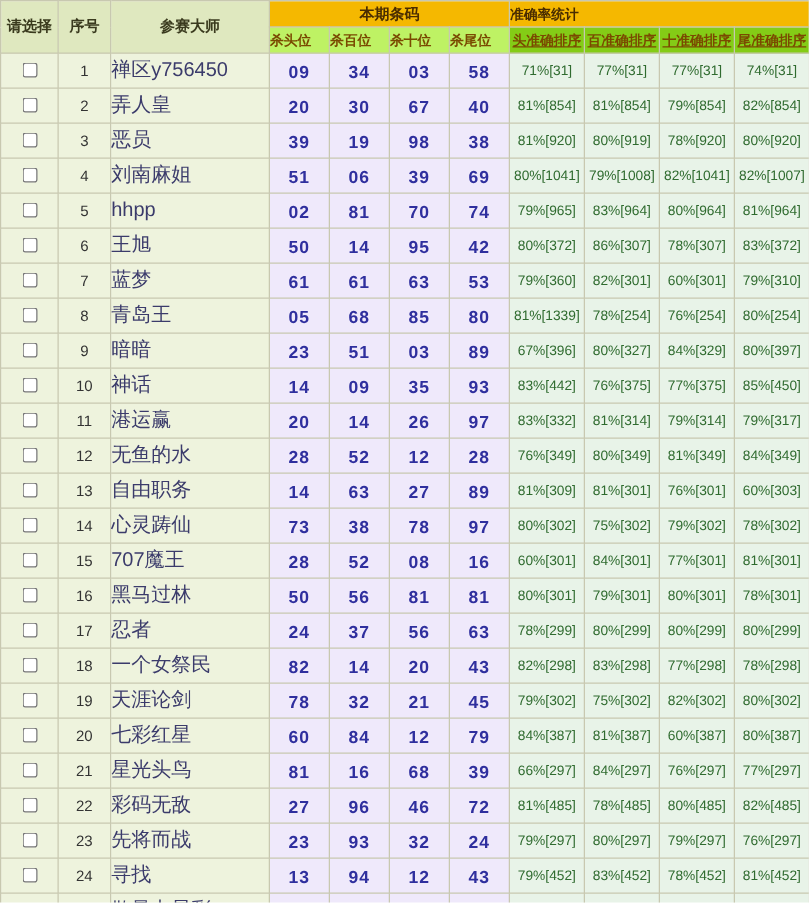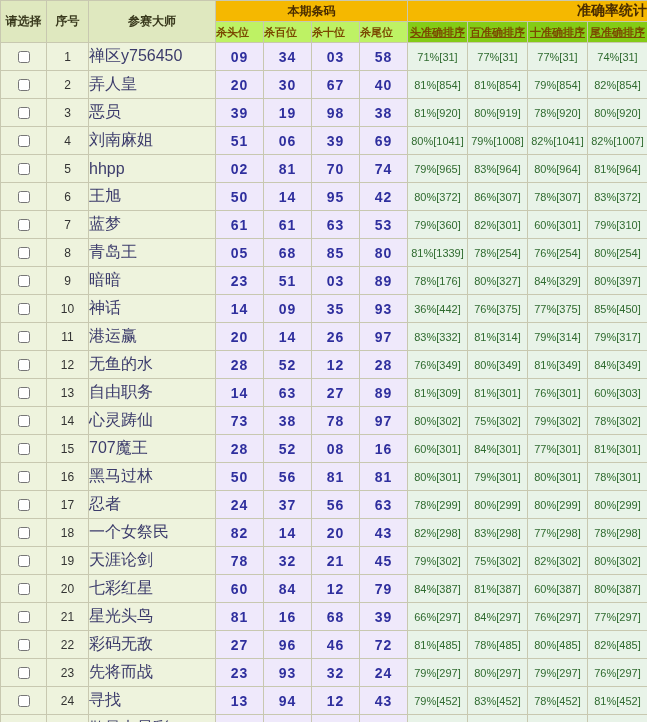--- a/index.html
+++ b/index.html
@@ -5,21 +5,21 @@
   html,body{margin:0;padding:0;background:#ffffff;}
   body{font-family:"Liberation Sans","DejaVu Sans",sans-serif;}
   #wrap{width:647px;height:722px;overflow:hidden;}
   table.main{border-collapse:collapse;width:647px;table-layout:fixed;}
   table.main td, table.main th{border:1px solid #c8c8b0;padding:0;}
   
   .hdr-sel{background:#dfe8bf;color:#3a3a1e;font-size:12px;text-align:center;font-weight:bold;margin-top:12px;}
   .hdr-seq{background:#dfe8bf;color:#3a3a1e;font-size:12px;text-align:center;font-weight:bold;margin-top:37px;}
   .hdr-master{background:#dfe8bf;color:#3a3a1e;font-size:12px;text-align:center;font-weight:bold;}
   .hdr-code-top{background:#f5b800;color:#4a2d00;font-size:12px;text-align:center;font-weight:bold;height:20px;}
-  .hdr-stat-top{background:#f5b800;color:#4a2d00;font-size:14px;text-align:right;font-weight:bold;height:20px;}
+  .hdr-stat-top{background:#f5b800;color:#4a2d00;font-size:11px;text-align:left;font-weight:bold;height:20px;}
   .hdr-code-sub{background:#bef264;color:#7a4a00;font-size:11px;text-align:left;font-weight:bold;height:20px;}
   .hdr-stat-sub{background:#84cc16;color:#7a4a00;font-size:11px;text-align:center;font-weight:bold;height:20px;text-decoration:underline;}
   
   .c-sel{background:#eef3dd;text-align:center;height:27px;}
   .c-seq{background:#eef3dd;text-align:center;font-size:12px;color:#333;}
   .c-master{background:#eef3dd;font-size:16px;color:#3b3b6b;padding-left:8px;}
   .c-code{background:#efe9fb;text-align:center;font-size:14px;font-weight:bold;color:#2f2f9e;letter-spacing:1px;}
   .c-stat{background:#e8f3e8;text-align:center;font-size:11px;color:#2f6b2f;}
   input.chk{width:12px;height:12px;margin:0;vertical-align:middle;}
 </style>
@@ -166,34 +166,34 @@
           <td class="c-stat">80%[254]</td>
         </tr>
         <tr>
           <td class="c-sel"><input class="chk" type="checkbox" style=""></td>
           <td class="c-seq">9</td>
           <td class="c-master">暗暗</td>
           <td class="c-code">23</td>
           <td class="c-code">51</td>
           <td class="c-code">03</td>
           <td class="c-code">89</td>
-          <td class="c-stat">78%[176]</td>
+          <td class="c-stat">67%[396]</td>
           <td class="c-stat">80%[327]</td>
           <td class="c-stat">84%[329]</td>
           <td class="c-stat">80%[397]</td>
         </tr>
         <tr>
           <td class="c-sel"><input class="chk" type="checkbox" style=""></td>
           <td class="c-seq">10</td>
           <td class="c-master">神话</td>
           <td class="c-code">14</td>
           <td class="c-code">09</td>
           <td class="c-code">35</td>
           <td class="c-code">93</td>
-          <td class="c-stat">36%[442]</td>
+          <td class="c-stat">83%[442]</td>
           <td class="c-stat">76%[375]</td>
           <td class="c-stat">77%[375]</td>
           <td class="c-stat">85%[450]</td>
         </tr>
         <tr>
           <td class="c-sel"><input class="chk" type="checkbox" style=""></td>
           <td class="c-seq">11</td>
           <td class="c-master">港运赢</td>
           <td class="c-code">20</td>
           <td class="c-code">14</td>

